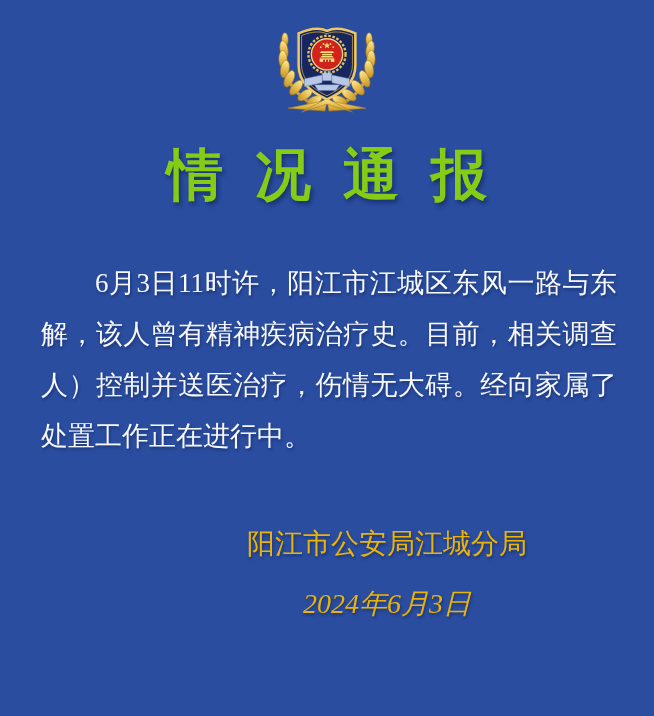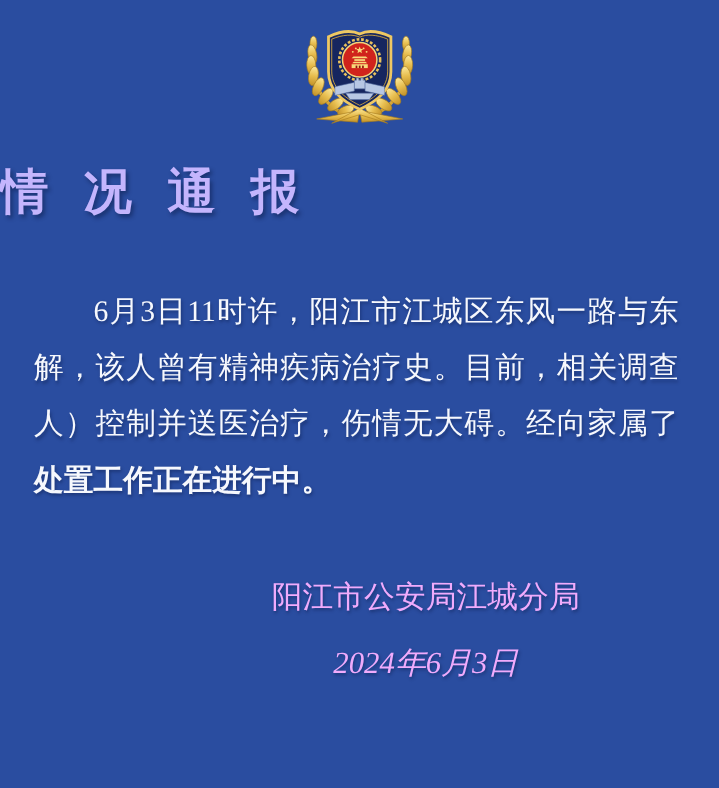--- a/index.html
+++ b/index.html
@@ -15,55 +15,55 @@
     background: #2a4da0;
     color: #ffffff;
   }
   .badge-wrap {
     display: flex;
     justify-content: center;
     padding-top: 26px;
   }
   .notice-title {
     margin-top: 34px;
-    font-size: 44px;
+    text-align: center;
+    font-size: 56px;
     line-height: 50px;
     font-weight: 700;
-    color: #c4b5fd;
+    color: #84cc16;
     text-shadow: 2px 3px 4px rgba(5, 15, 50, 0.45);
     letter-spacing: 32px;
     white-space: nowrap;
   }
   .notice-title .tspan {
     display: inline-block;
     margin-right: -32px;
   }
   .content {
-    margin: 58px 37px 0 31px;
+    margin: 58px 37px 0 41px;
     font-size: 27px;
     line-height: 51px;
     color: #f6f8fd;
     text-shadow: 1px 2px 3px rgba(5, 15, 50, 0.40);
   }
   .jline {
     text-align: justify;
     text-align-last: justify;
   }
   .jline.first { text-indent: 2em; }
   .jline.last {
     text-align: left;
     text-align-last: left;
-    font-weight: bold;
   }
   .footer {
     margin-top: 64px;
     margin-left: 120px;
     text-align: center;
     font-size: 28px;
-    color: #f0abfc;
+    color: #eab308;
     text-shadow: 1px 2px 3px rgba(5, 15, 50, 0.40);
   }
   .footer .agency { line-height: 36px; }
   .footer .date   { line-height: 36px; margin-top: 24px; font-style: italic; }
 </style>
 </head>
 <body>
 
 <div class="page">
 

